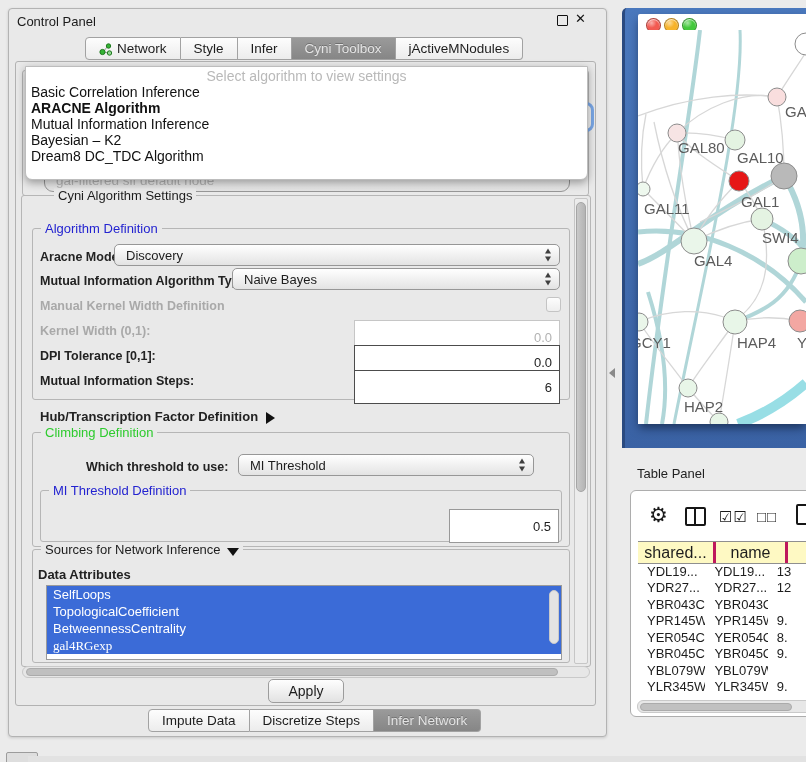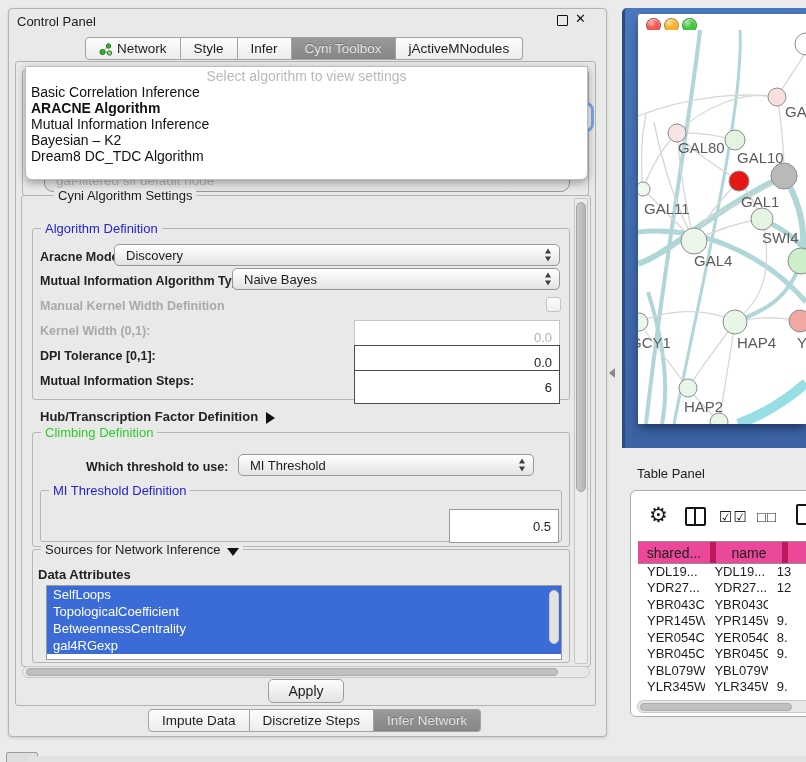--- a/index.html
+++ b/index.html
@@ -65,21 +65,21 @@
   .tl{position:absolute;top:4px;width:13px;height:13px;border-radius:50%;border:1px solid rgba(0,0,0,.28);box-shadow:inset 0 1px 1px rgba(255,255,255,.7)}
   .netcanvas{position:absolute;left:0;top:16px;width:168px;height:394px;overflow:hidden;background:#fff}
   
   .tp-title{left:637px;top:466px;font-size:13px;color:#222}
   .tpanel{left:630px;top:490px;width:190px;height:225px;background:#fff;border:1px solid #adadad;border-radius:6px;overflow:hidden}
   .ticon{position:absolute;color:#1a1a1a}
   .colico{position:absolute;width:17px;height:15px;border:2px solid #161616;border-radius:2px}
   .colico:after{content:"";position:absolute;left:6.5px;top:0;width:2px;height:15px;background:#161616}
   .docico{position:absolute;width:13px;height:17px;border:2px solid #161616;border-radius:2px;background:#fff}
   .thead{position:absolute;display:flex;height:21px;border-top:1px solid #8f8f8f;border-bottom:1px solid #8f8f8f}
-  .th{background:#ec4899;border-right:6px solid #be185d;font-size:14px;display:flex;align-items:center;justify-content:center;box-sizing:border-box}
+  .th{background:#fef9c3;border-right:3px solid #be185d;font-size:16px;display:flex;align-items:center;justify-content:center;box-sizing:border-box}
   .trows{position:absolute;overflow:hidden}
   .trow{display:flex;height:16.5px}
   .td{font-size:13px;display:flex;align-items:center;box-sizing:border-box;padding-left:9px;white-space:nowrap;overflow:hidden}
   .divider-arrow{left:609px;top:368px;width:0;height:0;border-top:5px solid transparent;border-bottom:5px solid transparent;border-right:6px solid #8a8a8a}
   .minibtn{left:6px;top:752px;width:30px;height:14px;background:#dedede;border:1px solid #9c9c9c;border-radius:2px}
   .footband{left:28px;top:756px;width:778px;height:6px;background:#e2e2e2}
   svg text{font-family:"Liberation Sans","DejaVu Sans",sans-serif}
 </style>
 </head>
 <body>
@@ -170,21 +170,21 @@
     <div class="field" style="left:433px;top:447px;width:110px">0.5</div>
 
     <div class="group" style="left:16px;top:487px;width:536px;height:112px">
       <span class="legend"><span>Sources for Network Inference</span><span class="arrow-down"></span></span>
     </div>
     <div class="lbl" style="left:22px;top:505px;font-size:13px">Data Attributes</div>
     <div class="attrlist" style="left:30px;top:523px;width:514px;height:73px" id="attr-list">
         <div class="attritem" style="background: rgb(59, 107, 215);">SelfLoops</div>
         <div class="attritem" style="background: rgb(59, 107, 215);">TopologicalCoefficient</div>
         <div class="attritem" style="background: rgb(59, 107, 215);">BetweennessCentrality</div>
-        <div class="attritem" style="background: rgb(59, 107, 215);">gal4RGexp</div>
+        <div class="attritem" style="background: rgb(59, 107, 215); font-family: Liberation Serif, serif;">gal4RGexp</div>
       </div>
     <div class="vthumb" style="left:533px;top:528px;width:8px;height:52px;background:#e3e3e3;border-color:#c9c9c9"></div>
 
     <div class="htrack" style="left:6px;top:604px;width:566px;height:10px">
       <div class="hthumb" style="left:3px;top:1px;width:530px;height:6px"></div>
     </div>
 
     <div class="btn" style="left:252px;top:617px;width:74px;height:22px">Apply</div>
   </div>
 

